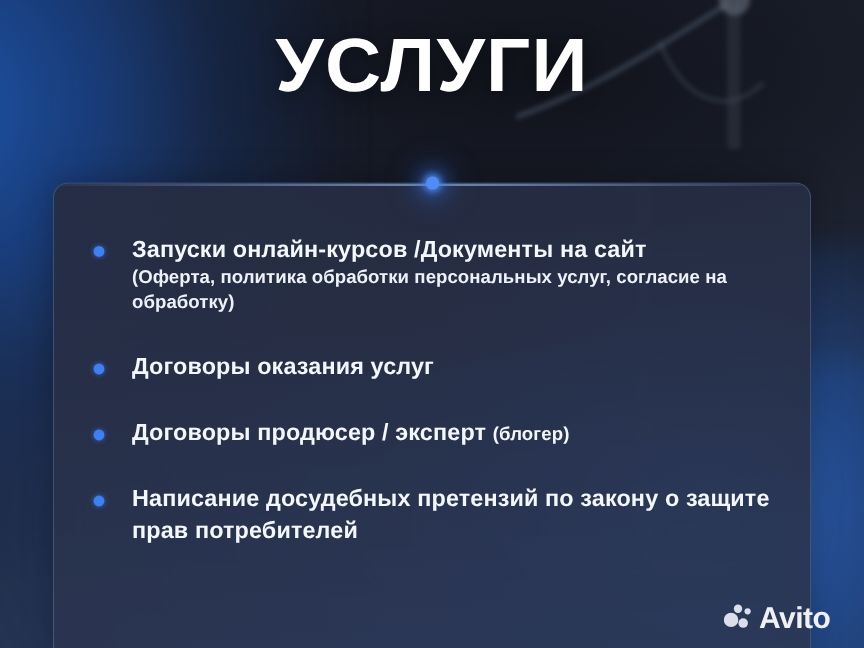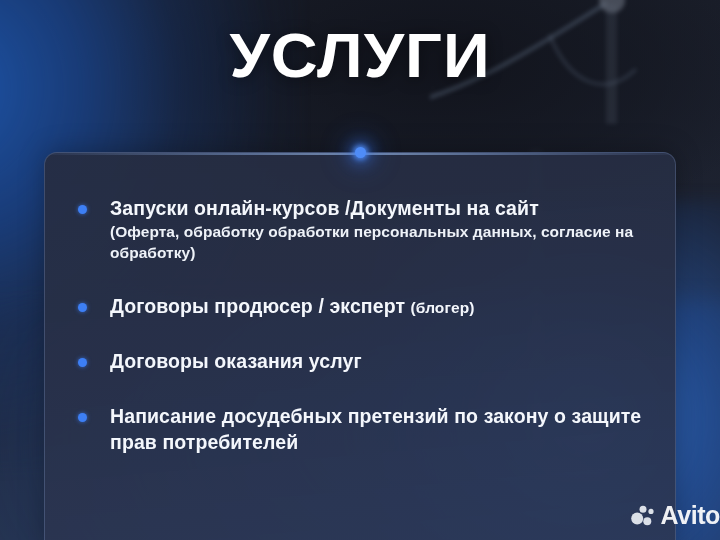--- a/index.html
+++ b/index.html
@@ -184,24 +184,23 @@
     margin-top: 1px;
   }
   .inline-small {
     font-size: 15.5px;
     font-weight: 700;
   }
 
   
   .avito {
     position: absolute;
-    right: 0;
+    right: 28px;
     bottom: 12px;
     display: flex;
-    align-items: center;
     gap: 6px;
     opacity: 0.93;
   }
   .avito-mark { width: 23px; height: 21px; display: block; }
   .avito-text {
     color: #ffffff;
     font-size: 25px;
     font-weight: 700;
     letter-spacing: -0.4px;
     line-height: 1;
@@ -240,31 +239,31 @@
   <div class="card">
     <div class="card-sheen"></div>
   </div>
   <div class="top-dot"></div>
 
   <div class="list">
 
     <div class="item">
       <span class="dot"></span>
       <div class="line-main">Запуски онлайн-курсов /Документы на сайт</div>
-      <div class="line-sub">(Оферта, обработку обработки персональных данных, согласие на обработку)</div>
+      <div class="line-sub">(Оферта, политика обработки персональных услуг, согласие на обработку)</div>
+    </div>
+
+    <div class="item">
+      <span class="dot"></span>
+      <div class="line-main">Договоры оказания услуг</div>
     </div>
 
     <div class="item">
       <span class="dot"></span>
       <div class="line-main"><span>Договоры продюсер / эксперт </span><span class="inline-small">(блогер)</span></div>
-    </div>
-
-    <div class="item">
-      <span class="dot"></span>
-      <div class="line-main">Договоры оказания услуг</div>
     </div>
 
     <div class="item">
       <span class="dot"></span>
       <div class="line-main wrap">Написание досудебных претензий по закону о защите прав потребителей</div>
     </div>
 
   </div>
 
   <div class="avito">

